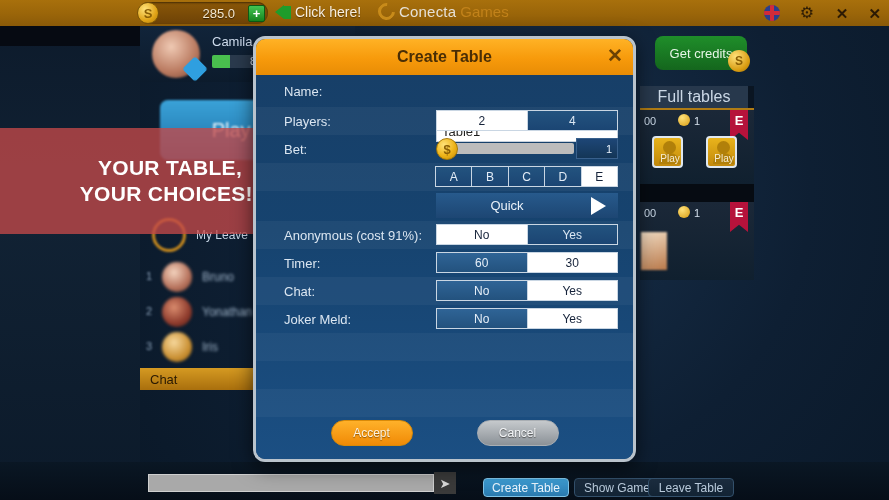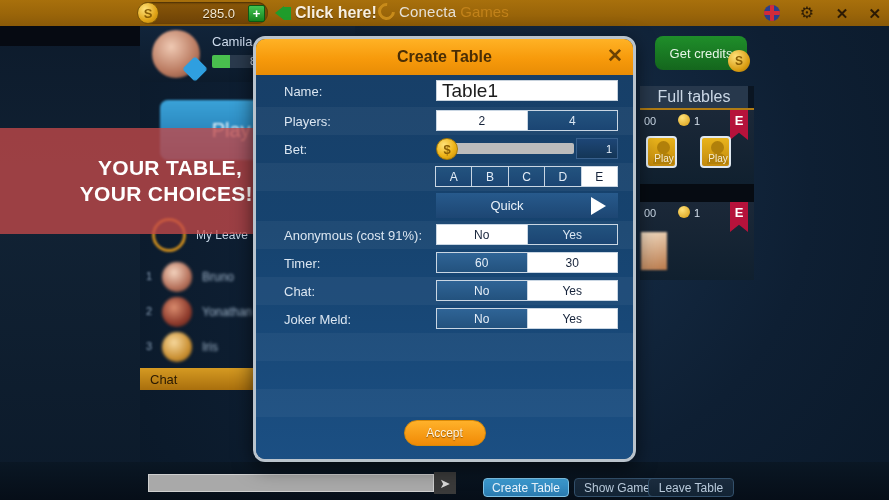--- a/index.html
+++ b/index.html
@@ -42,21 +42,21 @@
     color: #fff; font-size: 13px; font-weight: bold; line-height: 15px; text-align: center;
   }
   .click-here { position: absolute; left: 275px; top: 4px; display: flex; align-items: center; }
   .green-arrow {
     width: 0; height: 0; border-top: 7px solid transparent;
     border-bottom: 7px solid transparent; border-right: 9px solid #1f9c2b;
   }
   .green-tab {
     height: 13px; background: #1f9c2b; width: 7px;
   }
-  .click-txt { color: #f8efe0; font-size: 16px; font-weight: bold; margin-left: 4px; text-shadow: 0 1px 1px #5b3a04; }
+  .click-txt { color: #f8efe0; font-size: 14px; font-weight: normal; margin-left: 4px; text-shadow: 0 1px 1px #5b3a04; }
 
   .brand { position: absolute; left: 378px; top: 3px; display: flex; align-items: center; gap: 4px; }
   .brand-mark {
     width: 17px; height: 17px; border-radius: 50%;
     border: 3px solid #c88b1a; border-right-color: transparent;
     transform: rotate(-40deg);
   }
   .brand-conecta { color: #e6e0d6; font-size: 15px; letter-spacing: .2px; }
   .brand-games { color: #c2821a; font-size: 15px; }
 
@@ -156,20 +156,21 @@
     position: absolute; right: 6px; top: 0; width: 18px; height: 30px;
     background: #b6123b; color: #fff; font-size: 13px; font-weight: bold;
     text-align: center; line-height: 22px;
     clip-path: polygon(0 0, 100% 0, 100% 100%, 50% 76%, 0 100%);
     filter: blur(.3px);
   }
   .seat-btn {
     position: absolute; width: 31px; height: 32px; border-radius: 4px;
     background: linear-gradient(180deg,#e9b41c,#c2890c); border: 2px solid #dfe8f0;
     filter: blur(.6px);
+    margin-left: 6px;
   }
   .seat-head { position: absolute; left: 9px; top: 3px; width: 13px; height: 13px; border-radius: 50%; background: #b1800a; }
   .seat-body { position: absolute; left: 5px; top: 15px; width: 21px; height: 11px; border-radius: 10px 10px 0 0; background: #b1800a; }
   .seat-txt { position: absolute; left: 0; top: 15px; width: 32px; text-align: center; color: #f6ecd2; font-size: 10px; }
   .card-img {
     position: absolute; left: 641px; top: 232px; width: 26px; height: 38px;
     background: linear-gradient(160deg,#f2dcc3,#b9794a); filter: blur(1.1px);
   }
   .black-gap { position: absolute; left: 640px; width: 114px; height: 18px; background: #060b12; }
 
@@ -247,21 +248,21 @@
   .row {
     position: relative; height: 28px; display: flex; align-items: center;
     padding-left: 28px;
   }
   .row.alt { background: rgba(255,255,255,.045); }
   .row-label { color: #dbe6f1; font-size: 13px; width: 164px; }
   .ctl { position: absolute; left: 180px; top: 3px; width: 182px; }
 
   .txt-input {
     width: 182px; height: 21px; background: #ffffff; border: 1px solid #c7d2dd;
-    color: #1b1b1b; font-size: 19px; padding: 0 5px; line-height: 19px;
+    color: #1b1b1b; font-size: 13px; padding: 0 5px; line-height: 19px; margin-top: 41px;
   }
   .seg { display: flex; width: 182px; height: 21px; border: 1px solid #c9d6e3; }
   .seg > div {
     flex: 1; font-size: 12px; display: flex; align-items: center; justify-content: center;
     cursor: pointer;
   }
   .seg-on  { background: #ffffff; color: #16233a; }
   .seg-off { background: linear-gradient(180deg,#23537f,#1b4573); color: #dbe7f3; }
   .seg-mid { background: linear-gradient(180deg,#2f6496,#23527e); color: #e6eff8; }
   .seg-div { border-left: 1px solid #c9d6e3; }
@@ -538,20 +539,21 @@
           </div>
         </div>
       </div>
 
       <div class="row alt" style="height:28px"></div>
       <div class="row" style="height:28px"></div>
       <div class="row alt" style="height:28px"></div>
 
       <div class="btn-row">
         <div class="btn btn-accept">Accept</div>
+        <div class="btn btn-cancel">Cancel</div>
       </div>
     </div>
   </div>
 
   <div class="promo">
     <div class="promo-l1">YOUR TABLE,</div>
     <div class="promo-l2">YOUR CHOICES!!</div>
   </div>
 
 </div>

